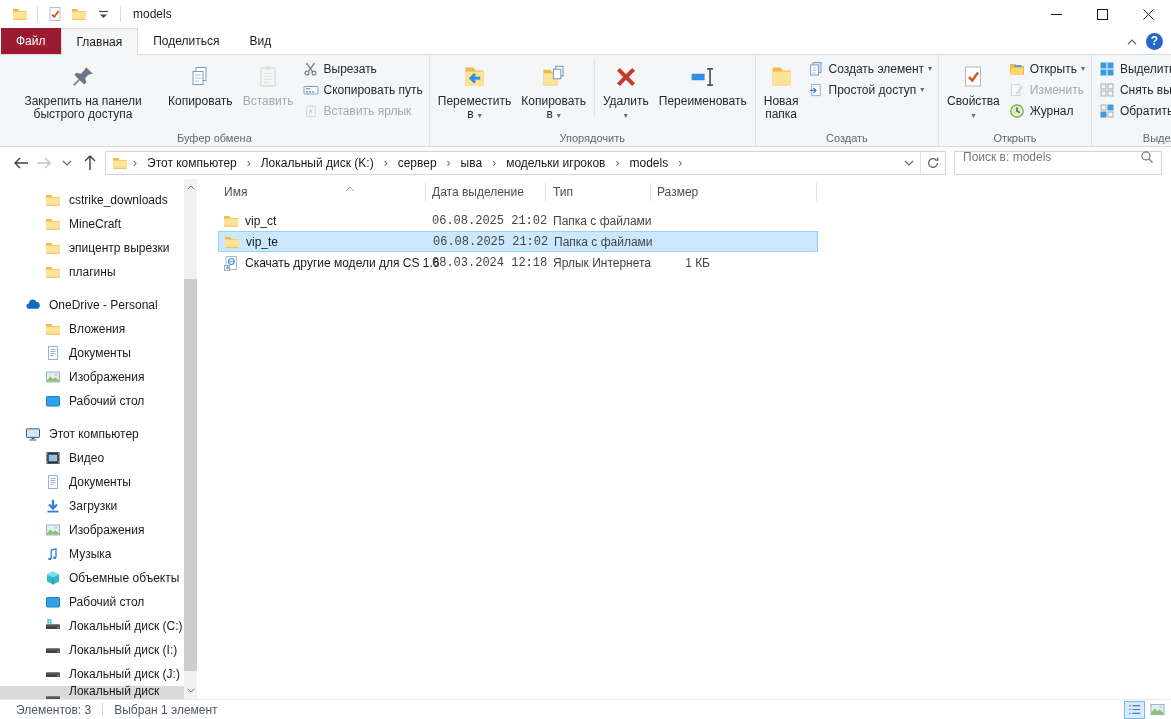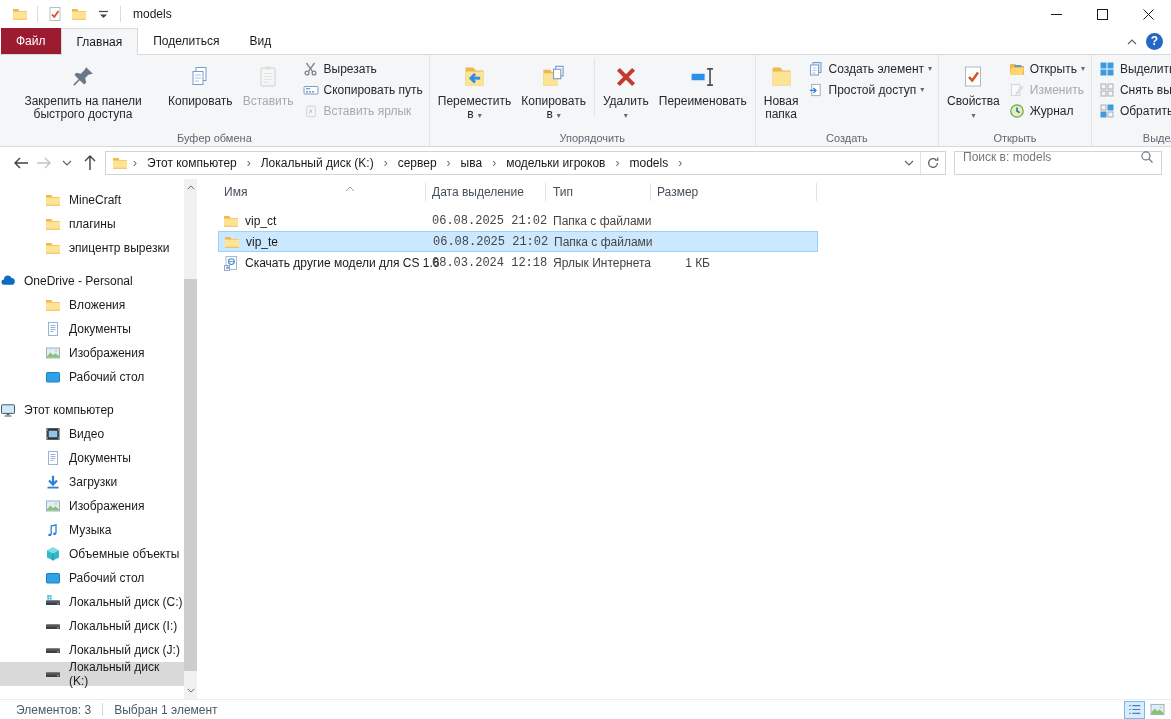--- a/index.html
+++ b/index.html
@@ -52,21 +52,21 @@
   .refreshbtn { width:25px; height:100%; border-left:1px solid #e3e3e3; display:flex; align-items:center; justify-content:center; }
   .searchbox { width:208px; height:24px; border:1px solid #d4d4d4; margin-left:8px; display:flex; align-items:center; padding:0 2px 12px 8px; }
   .searchbox input { border:none; outline:none; flex:1; min-width:0; font:12px "Liberation Sans","DejaVu Sans",sans-serif; color:#333; background:transparent; }
   .searchbox input::placeholder { color:#767676; opacity:1; }
 
   
   .content { display:flex; height:520px; }
   .sidebar { width:197px; flex:none; position:relative; overflow:hidden; }
   .tree { padding-top:9px; }
   .titem { height:24px; display:flex; align-items:center; color:#1a1a1a; padding-right:4px; }
-  .ind1 { } .ind2 { padding-left:45px; }
+  .ind1 { padding-left:25px; } .ind2 { padding-left:45px; }
   .titem .ti { width:17px; margin-right:7px; display:flex; flex:none; }
   .titem.sel { background:#d9d9d9; width:184px; }
   .sect { margin-top:9px; }
   .sscroll { position:absolute; right:0; top:0; bottom:0; width:13px; background:#f1f1f1; }
   .sarrow { position:absolute; left:0; width:13px; height:13px; display:flex; align-items:center; justify-content:center; z-index:2; }
   .sarrow.up { top:2px; } .sarrow.dn { bottom:2px; }
   .sthumb { position:absolute; left:0; width:13px; top:100px; height:392px; background:#cdcdcd; }
 
   .main { flex:1; position:relative; }
   .hcol { position:absolute; top:0; height:26px; display:flex; align-items:center; color:#454f5b; }
@@ -537,37 +537,45 @@
 
   <div class="content">
     <div class="sidebar">
       <div class="tree">
         <div class="titem ind2">
             <span class="ti">
               <svg class="i16">
                 <use href="#i-folder"></use>
               </svg>
             </span>
+            <span>cstrike_downloads</span>
+          </div>
+        <div class="titem ind2">
+            <span class="ti">
+              <svg class="i16">
+                <use href="#i-folder"></use>
+              </svg>
+            </span>
             <span>MineCraft</span>
           </div>
         <div class="titem ind2">
             <span class="ti">
               <svg class="i16">
                 <use href="#i-folder"></use>
               </svg>
             </span>
+            <span>эпицентр вырезки</span>
+          </div>
+        <div class="titem ind2">
+            <span class="ti">
+              <svg class="i16">
+                <use href="#i-folder"></use>
+              </svg>
+            </span>
             <span>плагины</span>
-          </div>
-        <div class="titem ind2">
-            <span class="ti">
-              <svg class="i16">
-                <use href="#i-folder"></use>
-              </svg>
-            </span>
-            <span>эпицентр вырезки</span>
           </div>
         <div class="titem ind1 sect">
             <span class="ti">
               <svg class="i16">
                 <use href="#i-cloud"></use>
               </svg>
             </span>
             <span>OneDrive - Personal</span>
           </div>
         <div class="titem ind2">

